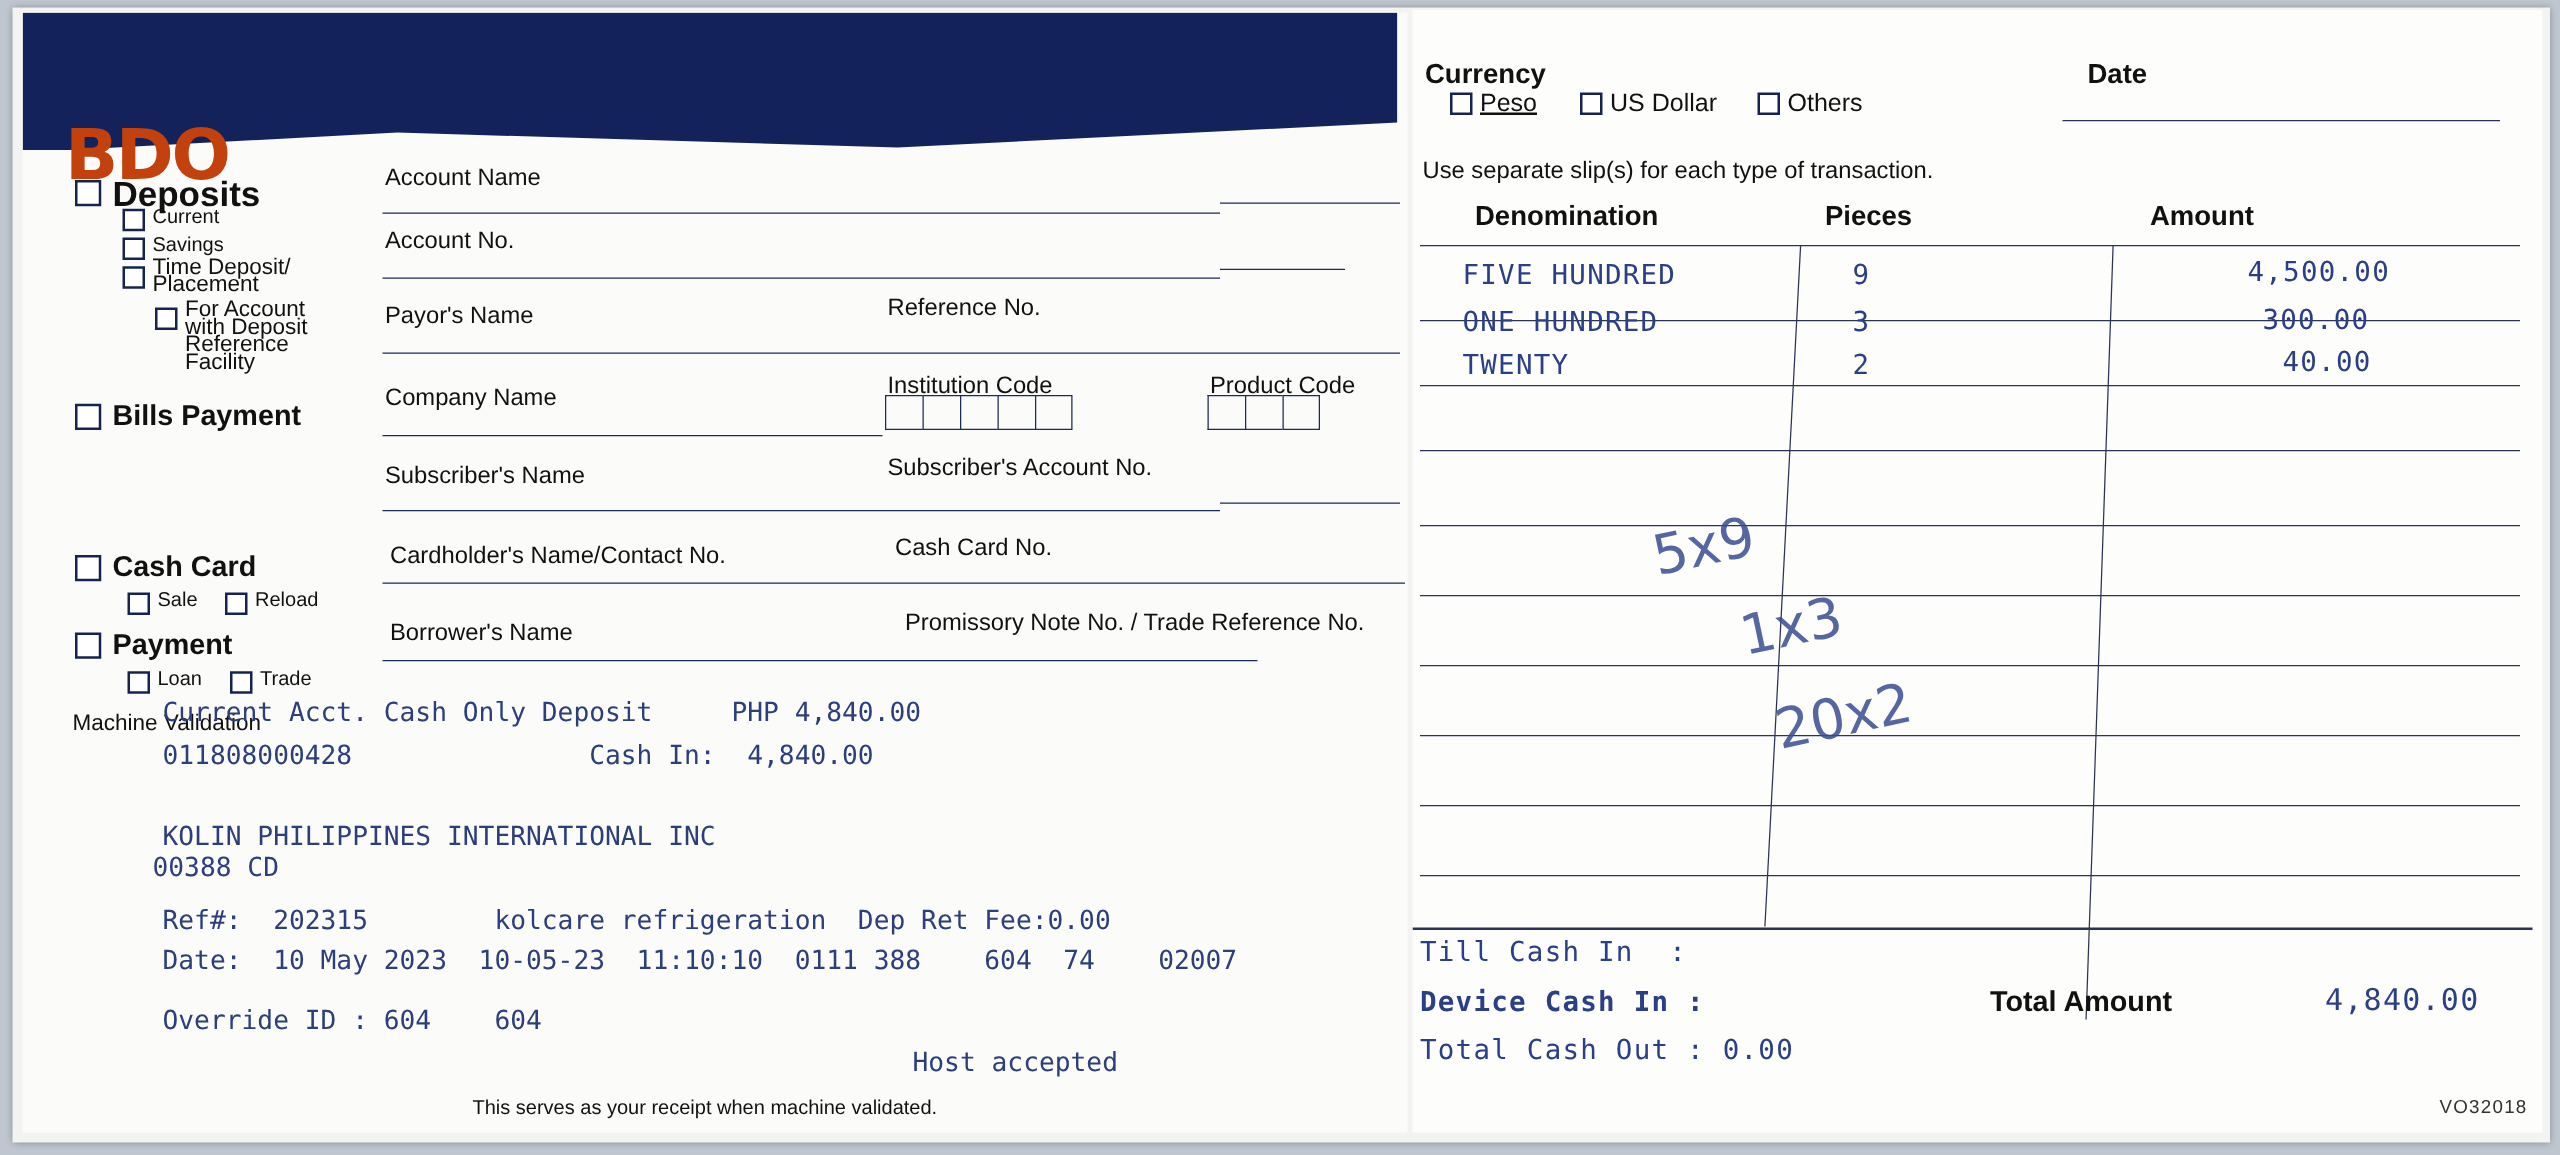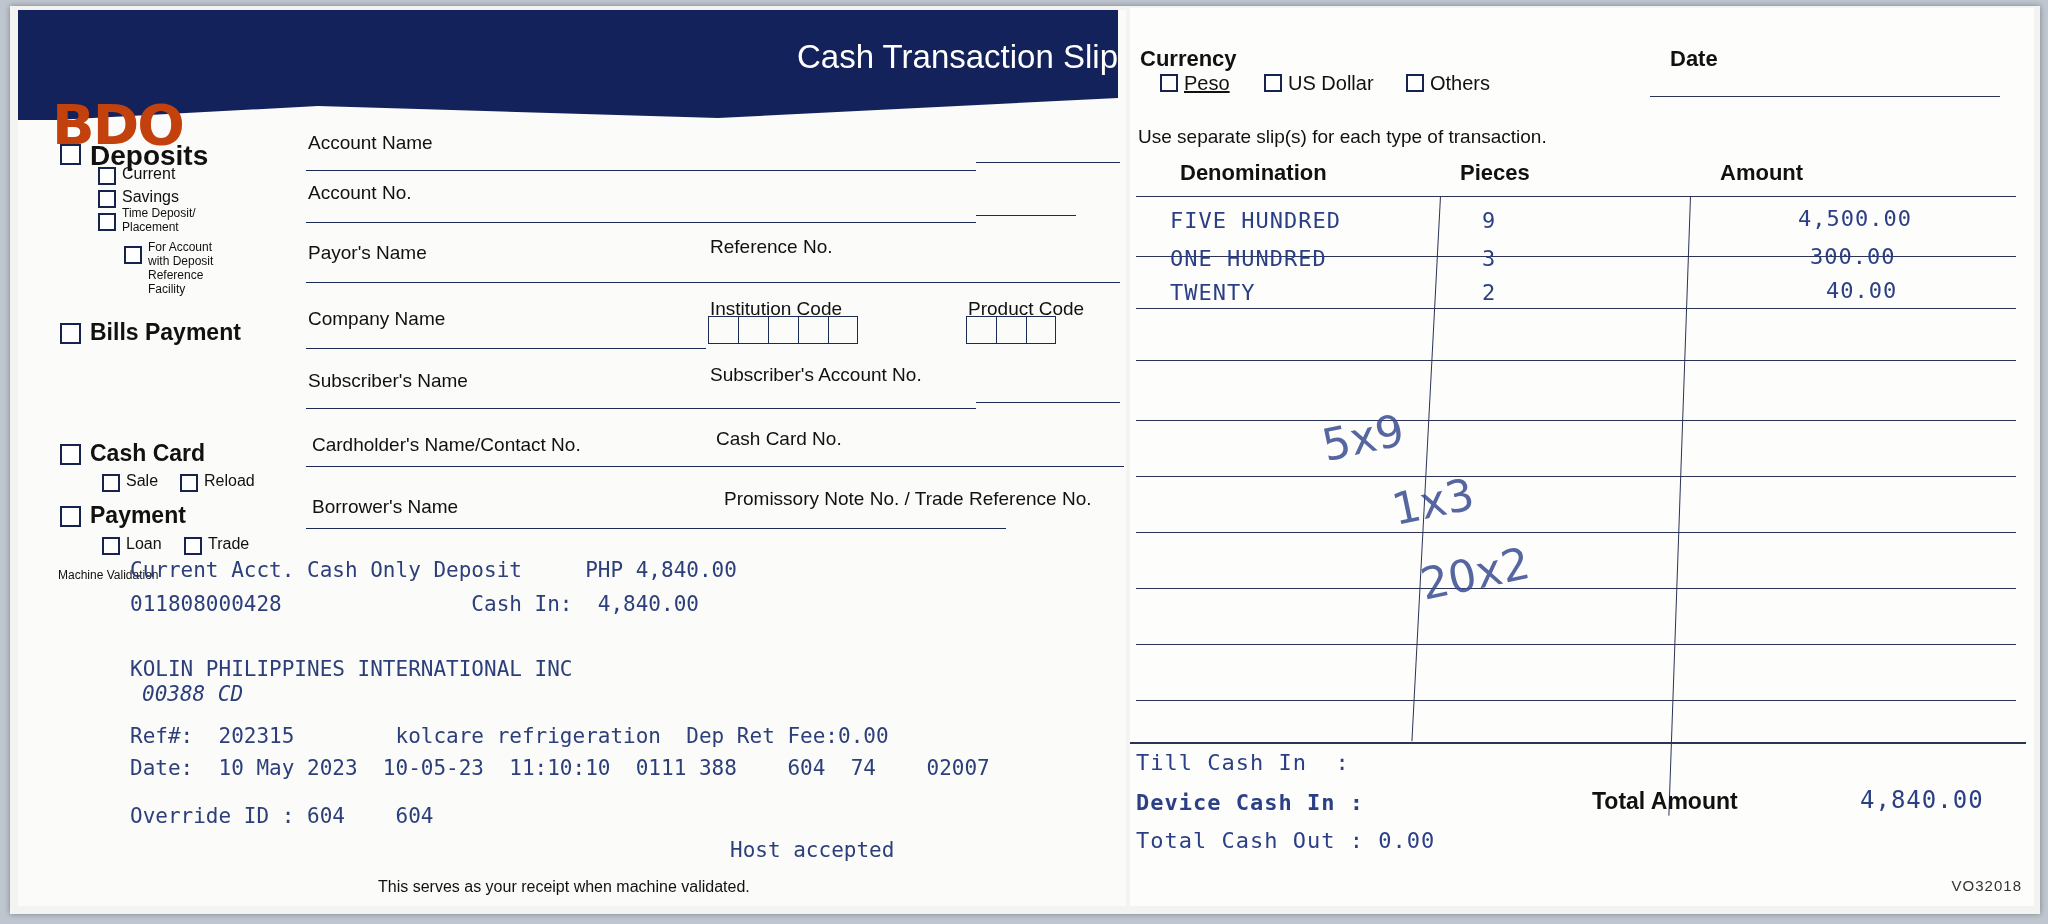--- a/index.html
+++ b/index.html
@@ -32,21 +32,21 @@
     color:#c2410c;font-weight:bold;font-size:56px;letter-spacing:-2px;
     font-family:"DejaVu Sans", sans-serif;
     margin-top:48px;
   }
   .slip-title{
     position:absolute;left:600px;top:28px;width:500px;
     text-align:right;color:#fff;font-size:33px;
   }
   .lbl{position:absolute;font-size:19px;color:#111;white-space:nowrap;}
   .lbl.sm{font-size:16px;}
-  .lbl.xs{font-size:12px;}
+  .lbl.xs{font-size:18px;}
   .bold{font-weight:bold;}
   .cb{
     position:absolute;width:17px;height:17px;border:2px solid #16234f;background:#fff;
   }
   .cb.sm{width:14px;height:14px;border-width:2px;}
   .ln{position:absolute;height:0;border-top:1.5px solid #1b2a57;}
   .boxrow{position:absolute;display:flex;}
   .boxrow span{width:30px;height:28px;border:1.5px solid #1b2a57;border-right:none;box-sizing:border-box;}
   .boxrow span:last-child{border-right:1.5px solid #1b2a57;}
   
@@ -81,21 +81,20 @@
 </style>
 </head>
 <body>
 
 <div class="slip">
 
   <div class="left">
 
     <div class="hdr"></div>
     <div class="bdo">BDO</div>
-    <div class="slip-title">Cash Transaction Slip</div>
 
     <div class="cb" style="left:42px;top:134px;"></div>
     <div class="lbl bold" style="left:72px;top:130px;font-size:28px;">Deposits</div>
 
     <div class="cb sm" style="left:80px;top:157px;"></div>
     <div class="lbl sm" style="left:104px;top:155px;">Current</div>
 
     <div class="cb sm" style="left:80px;top:180px;"></div>
     <div class="lbl sm" style="left:104px;top:178px;">Savings</div>
 
@@ -169,21 +168,21 @@
 
     <div class="lbl" style="left:294px;top:486px;">Borrower's Name</div>
     <div class="lbl" style="left:706px;top:478px;">Promissory Note No. / Trade Reference No.</div>
     <div class="ln" style="left:288px;top:518px;width:700px;"></div>
 
     <div class="lbl xs" style="left:40px;top:558px;">Machine Validation</div>
 
     <div class="mp" style="left:112px;top:548px;">Current Acct. Cash Only Deposit     PHP 4,840.00</div>
     <div class="mp" style="left:112px;top:582px;">011808000428               Cash In:  4,840.00</div>
     <div class="mp" style="left:112px;top:627px;margin-top:20px;">KOLIN PHILIPPINES INTERNATIONAL INC</div>
-    <div class="mp" style="left:124px;top:672px;font-style:italic;">00388 CD</div>
+    <div class="mp" style="left:104px;top:672px;">00388 CD</div>
     <div class="mp" style="left:112px;top:714px;">Ref#:  202315        kolcare refrigeration  Dep Ret Fee:0.00</div>
     <div class="mp" style="left:112px;top:746px;">Date:  10 May 2023  10-05-23  11:10:10  0111 388    604  74    02007</div>
     <div class="mp" style="left:112px;top:794px;">Override ID : 604    604</div>
     <div class="mp" style="left:712px;top:828px;">Host accepted</div>
 
     <div class="footnote">This serves as your receipt when machine validated.</div>
   </div>
 
   <div class="right">
 

